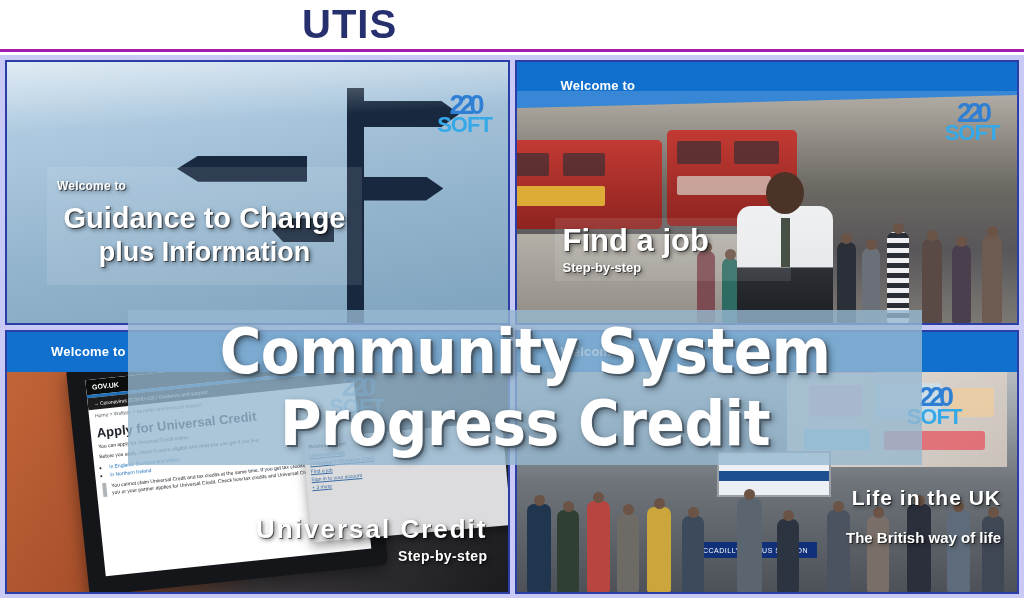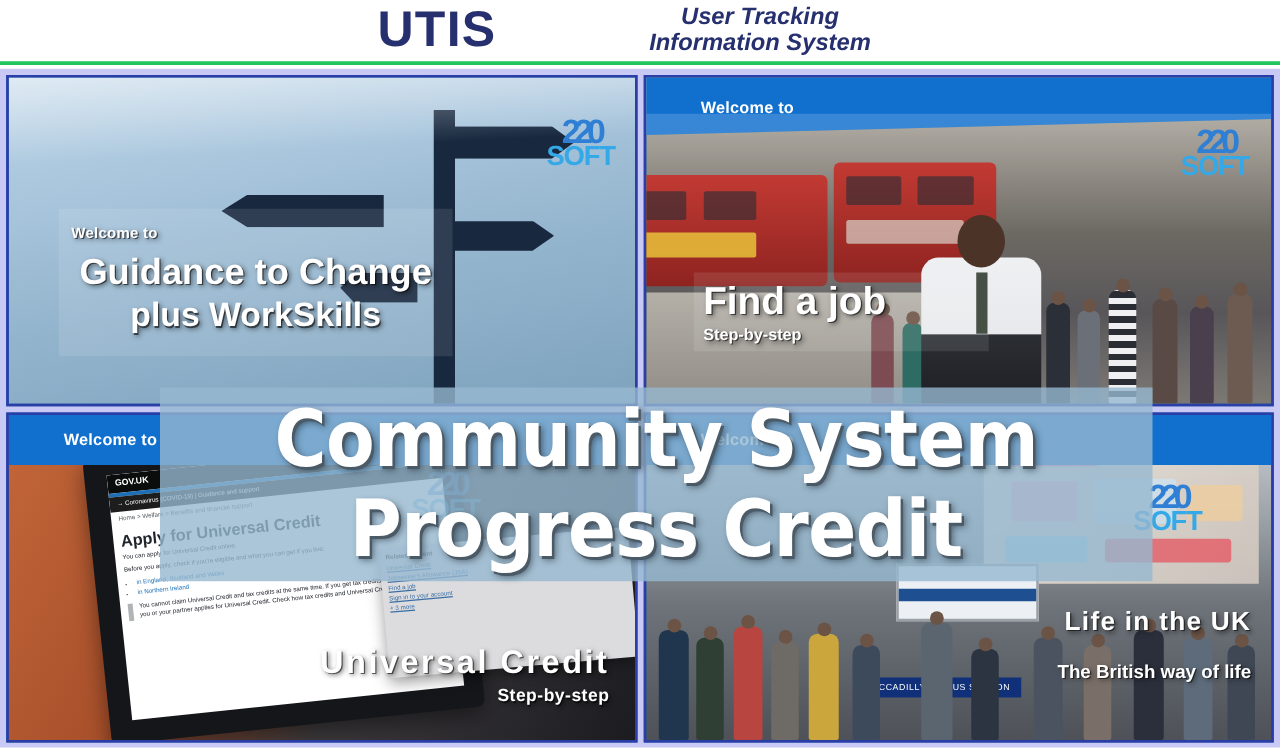--- a/index.html
+++ b/index.html
@@ -7,21 +7,21 @@
     width:1024px;height:598px;overflow:hidden;
     background:#ffffff;
     font-family:"Liberation Sans", sans-serif;
   }
   #app{position:relative;width:1024px;height:598px;background:#ffffff;box-sizing:border-box;}
 
   
   #header{
     position:absolute;left:0;top:0;width:1024px;height:52px;
     background:#ffffff;
-    border-bottom:3px solid #22c55e;
+    border-bottom:3px solid #a21caf;
     box-sizing:border-box;
   }
   #header-inner{
     position:relative;width:100%;height:100%;
   }
   #app-acronym{
     position:absolute;left:302px;top:2px;
     font-size:40px;font-weight:bold;letter-spacing:1px;
     color:#26306e;line-height:44px;
     white-space:nowrap;
@@ -181,22 +181,20 @@
   }
 </style>
 </head>
 <body>
 
 <div id="app">
 
   <div id="header">
     <div id="header-inner">
       <div id="app-acronym">UTIS</div>
-      <div id="app-subtitle">User Tracking
-Information System</div>
     </div>
   </div>
 
   <div id="grid">
 
     <div class="tile">
       <div class="photo sky">
         <div class="signpost">
           <div class="post"></div>
           <div class="arm r1"></div>
@@ -205,21 +203,21 @@
           <div class="arm l2"></div>
         </div>
       </div>
       <div class="logo220 logo-t1">
         <span class="l-num">220</span>
         <span class="l-word">SOFT</span>
       </div>
       <div class="caption cap-panel t1-cap">
         <div class="t1-welcome">Welcome to</div>
         <div class="t1-line1">Guidance to Change</div>
-        <div class="t1-line2">plus WorkSkills</div>
+        <div class="t1-line2">plus Information</div>
       </div>
     </div>
 
     <div class="tile">
       <div class="photo street">
         <div class="bus" style="left:-4%;top:30%;width:33%;height:34%;">
           <div class="win" style="left:6%;top:14%;width:26%;height:26%;"></div>
           <div class="win" style="left:40%;top:14%;width:26%;height:26%;"></div>
           <div class="win" style="left:6%;top:52%;width:60%;height:22%;background:#e8c23a;opacity:.85;"></div>
         </div>

